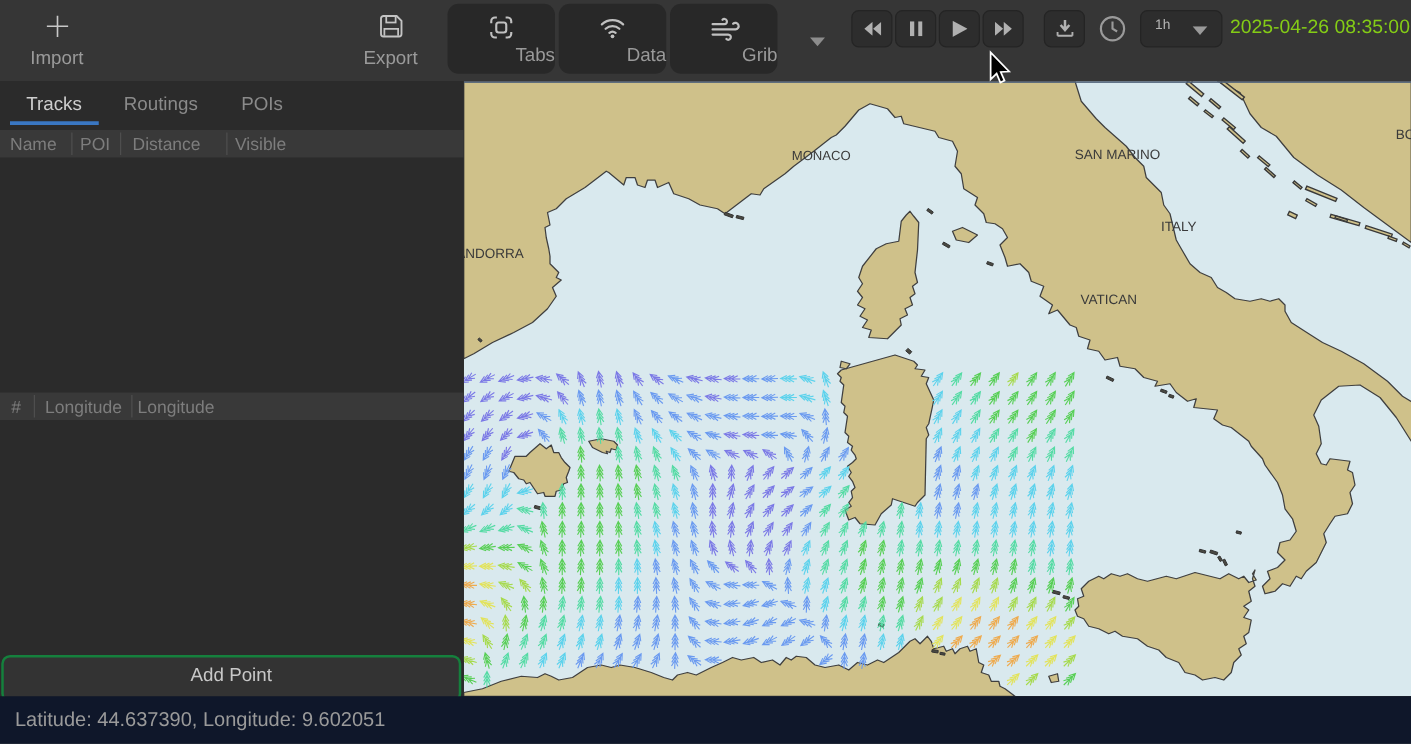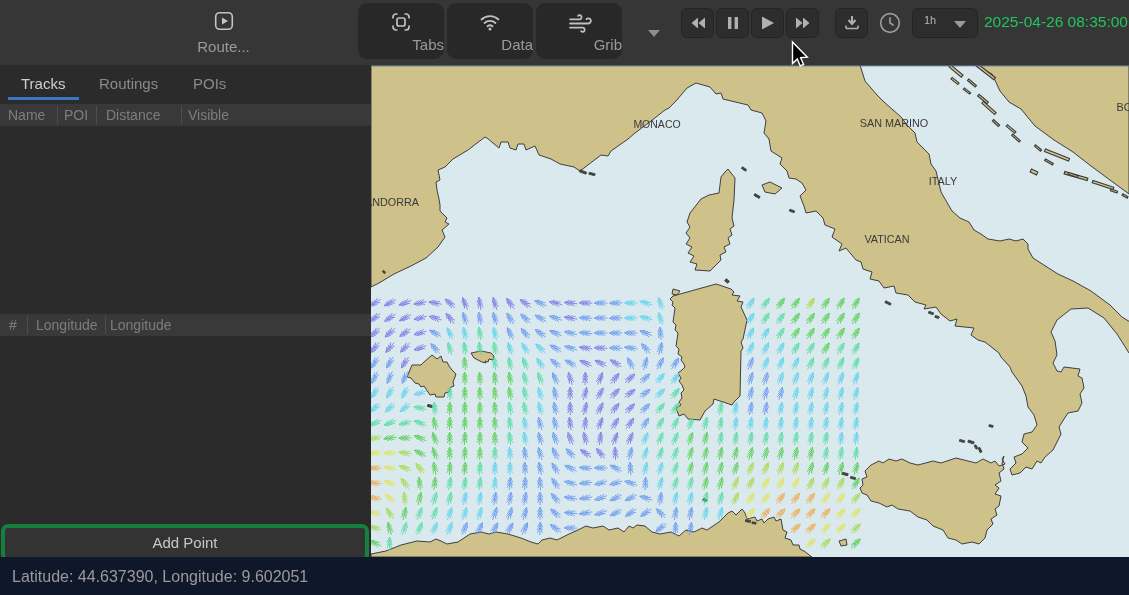--- a/index.html
+++ b/index.html
@@ -10,33 +10,40 @@
 .sqbtn .lbl{position:absolute;width:100%;top:33px}
 .sqbtn svg{position:absolute;top:8px;left:50%;margin-left:-11px}
 .pbtn{position:absolute;top:8px;width:33px;height:30px;background:#2d2d2d;border:1px solid #242424;border-radius:6px}
 .pbtn svg{position:absolute;left:50%;top:50%;transform:translate(-50%,-50%)}
 .sidebar{position:absolute;left:0;top:65px;width:371px;height:492px;background:#2b2b2b}
 .tabs{position:absolute;top:0;left:0;width:100%;height:39px;color:#8a8a8a;font-size:15px}
 .tab{position:absolute;top:10px}
 .thead{position:absolute;left:0;width:371px;height:22px;background:#393939;color:#7d7d7d;font-weight:normal;font-size:14px}
 .thead span{position:absolute;top:3px}
 .thead i{position:absolute;top:2px;width:1px;height:18px;background:#4e4e4e}
-.addpoint{position:absolute;left:1px;top:459px;width:368px;height:38px;background:#333333;border:4px solid #15803d;border-radius:7px;color:#c8c8c8;font-size:15px;text-align:center;line-height:29px}
+.addpoint{position:absolute;left:1px;top:459px;width:368px;height:38px;background:#333333;border:2px solid #15803d;border-radius:7px;color:#c8c8c8;font-size:15px;text-align:center;line-height:29px}
 .statusbar{position:absolute;left:0;top:557px;width:1129px;height:42px;background:#0f172a;color:#9a9a9a;font-size:16px}
 .statusbar div{position:absolute;left:12px;top:11px}
 .mapwrap{position:absolute;left:371px;top:65px;width:758px;height:492px}
-.ts{position:absolute;left:984px;top:13px;color:#22c55e;font-size:15.5px;white-space:nowrap}
+.ts{position:absolute;left:984px;top:13px;color:#84cc16;font-size:15.5px;white-space:nowrap}
 </style></head><body>
 <div class="toolbar">
- <div class="tbtn" style="left:179px">
+ <div class="tbtn" style="left:1px">
   <svg width="20" height="20" viewBox="0 0 20 20">
-        <rect x="1.7" y="1.7" width="16.6" height="16.6" rx="4" fill="none" stroke="#c4c4c4" stroke-width="1.6"></rect>
-        <path d="M8 6.5v7l6-3.5z" fill="#c4c4c4"></path>
-      </svg>
-  <div class="lbl">Route...</div>
+        <path d="M10 1.5v17M1.5 10h17" stroke="#c8c8c8" stroke-width="1.3"></path>
+      </svg>
+  <div class="lbl">Import</div>
+    </div>
+ <div class="tbtn" style="left:268px">
+  <svg width="20" height="20" viewBox="0 0 20 20">
+        <path d="M1.8 3.8 a2 2 0 0 1 2-2 h10.5 l3.9 3.9 v10.5 a2 2 0 0 1 -2 2 h-12.4 a2 2 0 0 1 -2-2 z" fill="none" stroke="#c4c4c4" stroke-width="1.5"></path>
+        <rect x="6" y="1.8" width="7.5" height="5.2" fill="none" stroke="#c4c4c4" stroke-width="1.4"></rect>
+        <path d="M4.5 17.5 v-5.5 h11 v5.5" fill="none" stroke="#c4c4c4" stroke-width="1.4"></path>
+      </svg>
+  <div class="lbl">Export</div>
     </div>
  <div class="sqbtn" style="left:358px">
   <svg width="22" height="22" viewBox="0 0 22 22">
         <path d="M3 7.5 v-1.5 a3 3 0 0 1 3-3 h1.5 M14.5 3 h1.5 a3 3 0 0 1 3 3 v1.5 M19 14.5 v1.5 a3 3 0 0 1 -3 3 h-1.5 M7.5 19 h-1.5 a3 3 0 0 1 -3-3 v-1.5" fill="none" stroke="#c0c0c0" stroke-width="1.7"></path>
         <rect x="7" y="7" width="8" height="8" rx="2" fill="none" stroke="#c0c0c0" stroke-width="1.7"></rect>
       </svg>
   <div class="lbl">Tabs</div>
     </div>
  <div class="sqbtn" style="left:447px">
   <svg width="22" height="22" viewBox="0 0 22 22">

